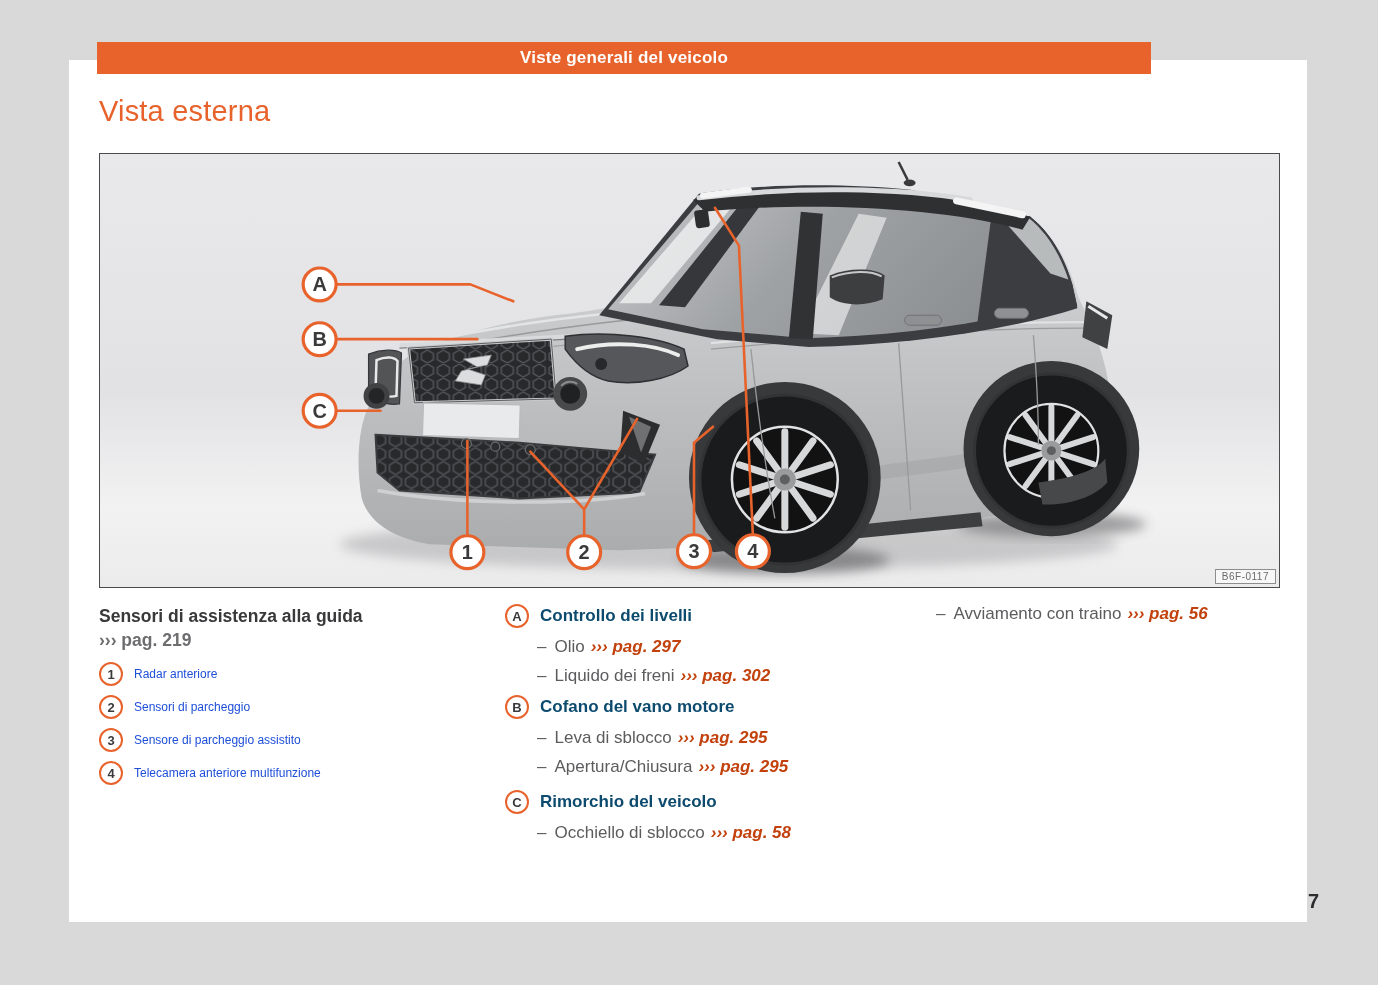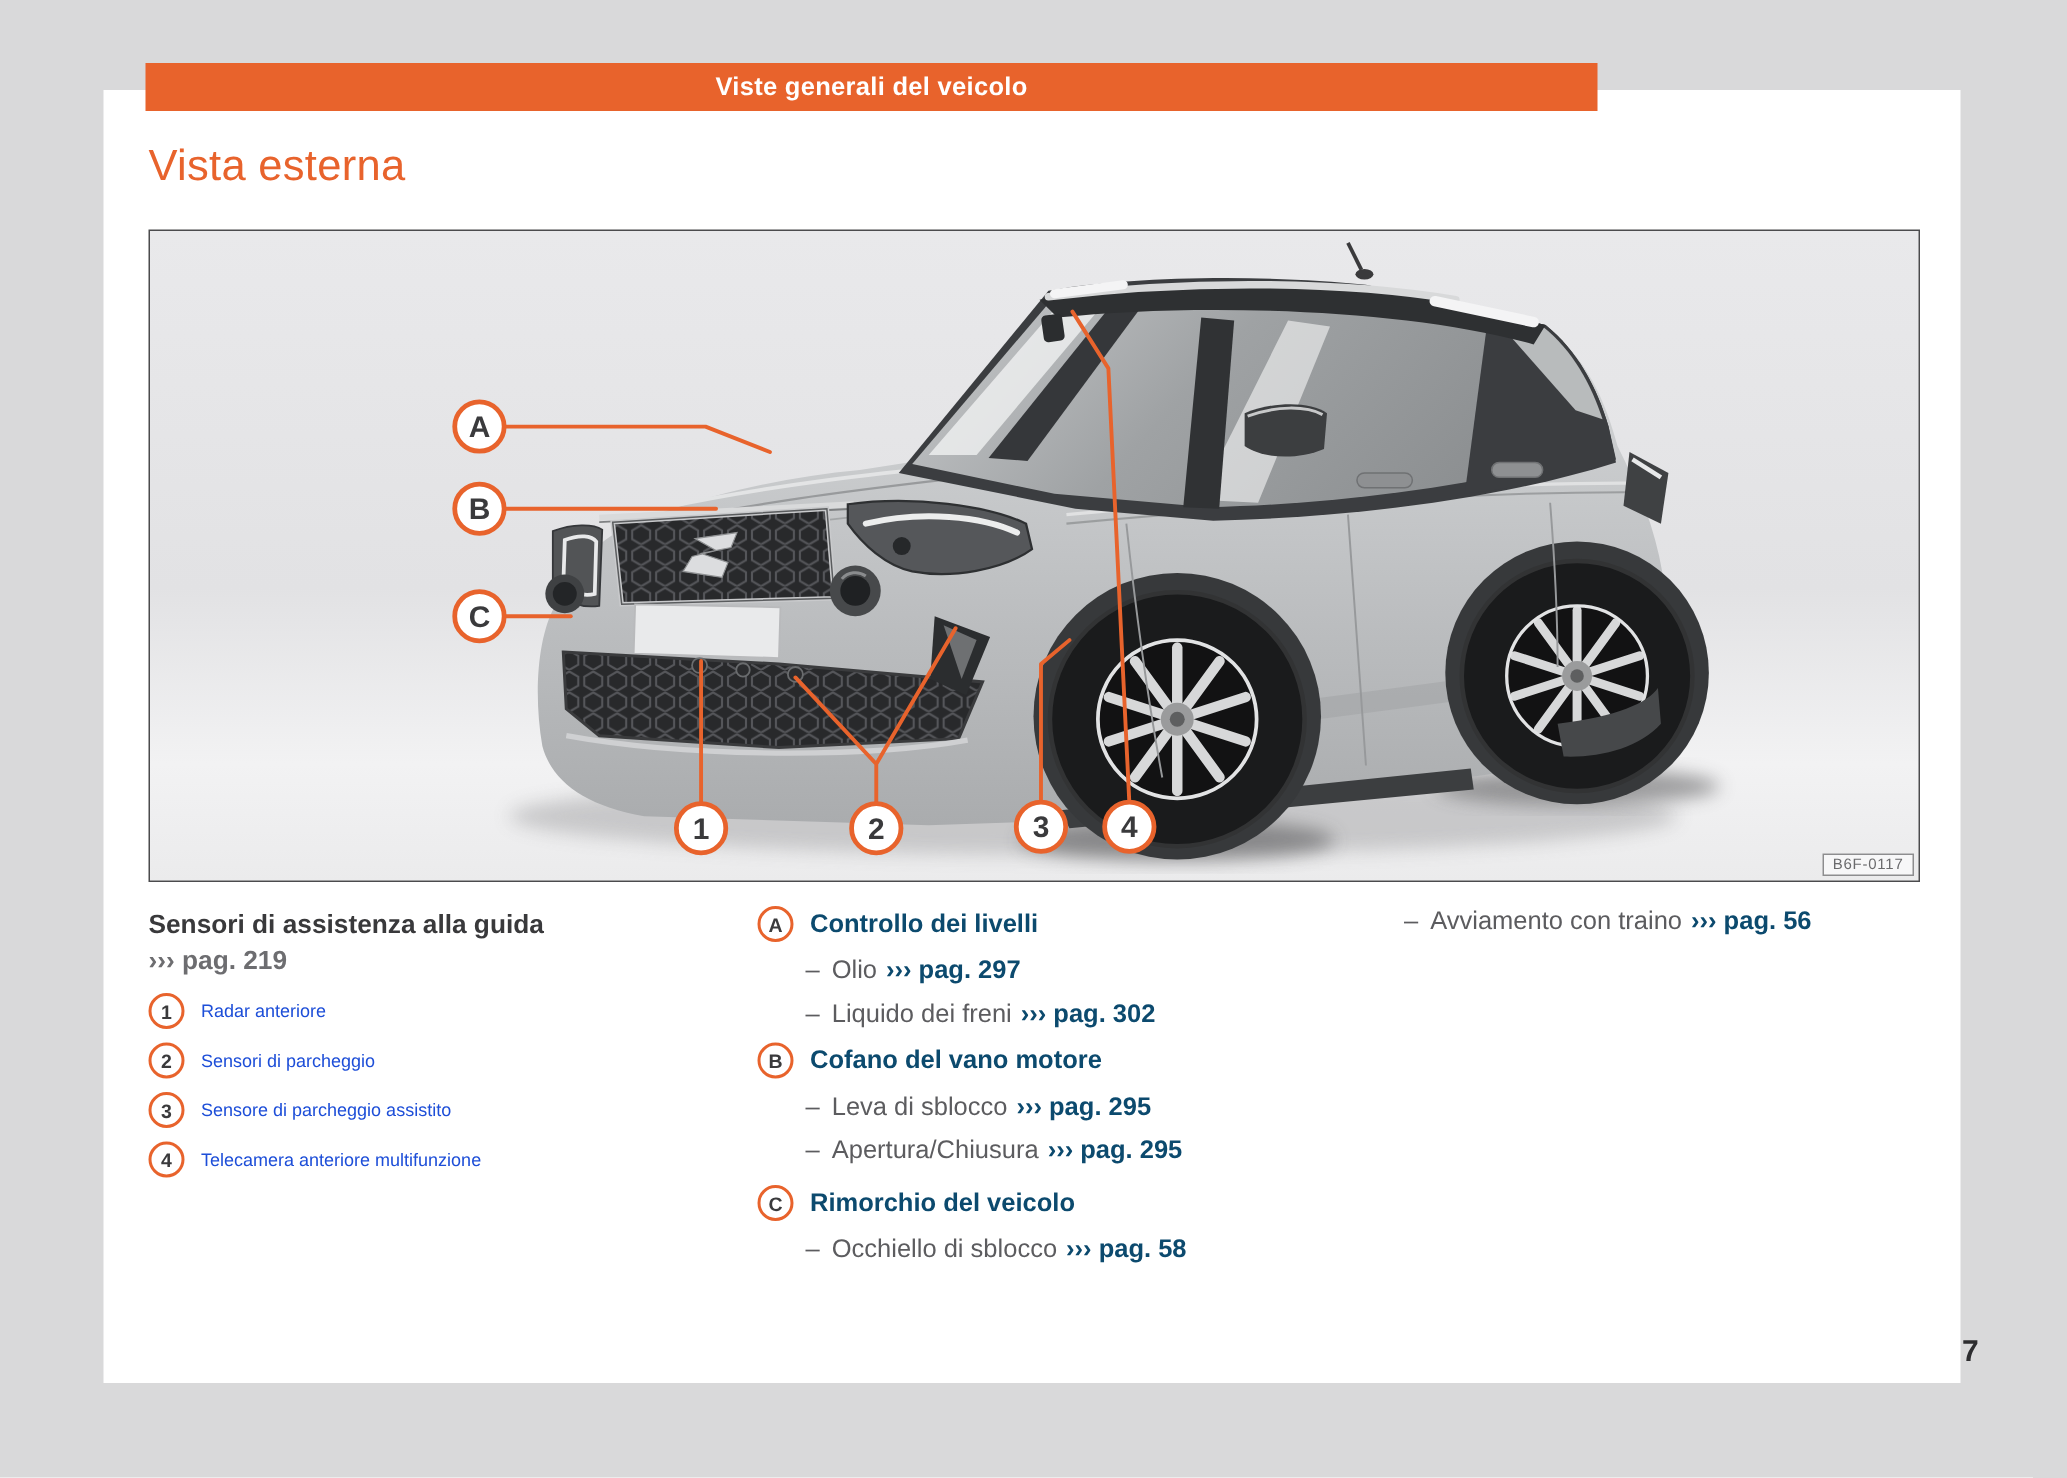--- a/index.html
+++ b/index.html
@@ -7,21 +7,21 @@
     width:1378px;height:985px;position:relative;overflow:hidden;
     background:#d9d9da;
     font-family:"Liberation Sans", sans-serif;
     -webkit-font-smoothing:antialiased;
   }
   .page{
     position:absolute;left:69px;top:60px;width:1238px;height:862px;
     background:#ffffff;
   }
   .header-bar{
-    position:absolute;left:97px;top:42px;width:968px;height:32px;
+    position:absolute;left:97px;top:42px;width:1054px;height:32px;
     background:#e8632c;color:#ffffff;
     font-size:17px;font-weight:bold;line-height:32px;text-align:center;
     letter-spacing:.2px;
   }
   .doc-title{
     position:absolute;left:99px;top:95px;
     color:#e8632c;font-size:29px;font-weight:normal;letter-spacing:.2px;
   }
   .figure{
     position:absolute;left:99px;top:153px;width:1181px;height:435px;
@@ -47,21 +47,21 @@
     display:inline-flex;align-items:center;justify-content:center;
     font-size:13px;font-weight:bold;color:#3a3a3c;flex:0 0 auto;
     background:#fff;
   }
   .row .lbl{font-size:12px;color:#1d4ed8;margin-left:11px;}
   .grp{display:flex;align-items:center;margin-bottom:9px;}
   .grp .ghead{font-size:17px;font-weight:bold;color:#0c4a6e;margin-left:11px;}
   .grp-gap{margin-top:13px;}
   .sub{padding-left:32px;margin-bottom:9px;font-size:17px;color:#5c5c5f;}
   .sub .dash{margin-right:8px;}
-  .sub .ref{font-weight:bold;color:#0c4a6e;margin-left:6px;}
+  .sub .ref{font-weight:bold;color:#c2410c;margin-left:6px;font-style:italic;}
   .page-num{
     position:absolute;left:1308px;top:890px;
     font-size:20px;font-weight:600;color:#2d2d2f;
   }
 </style>
 </head>
 <body>
 
 <div class="page"></div>
 

